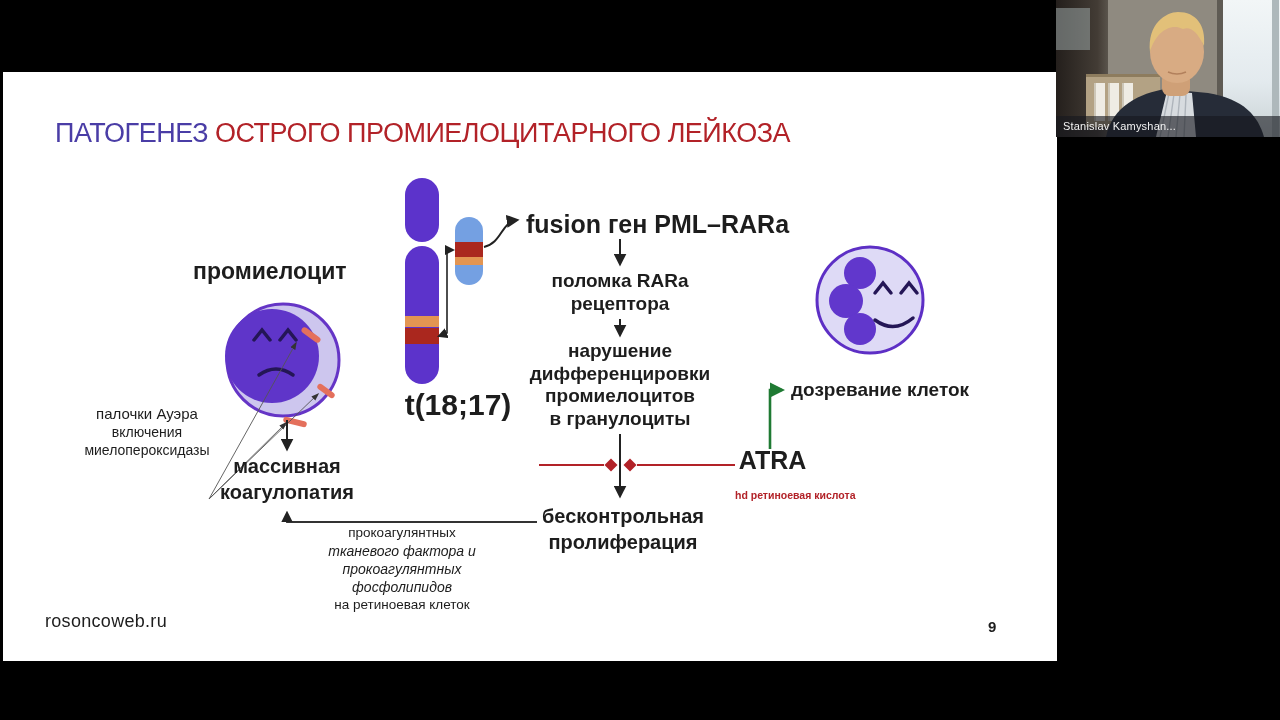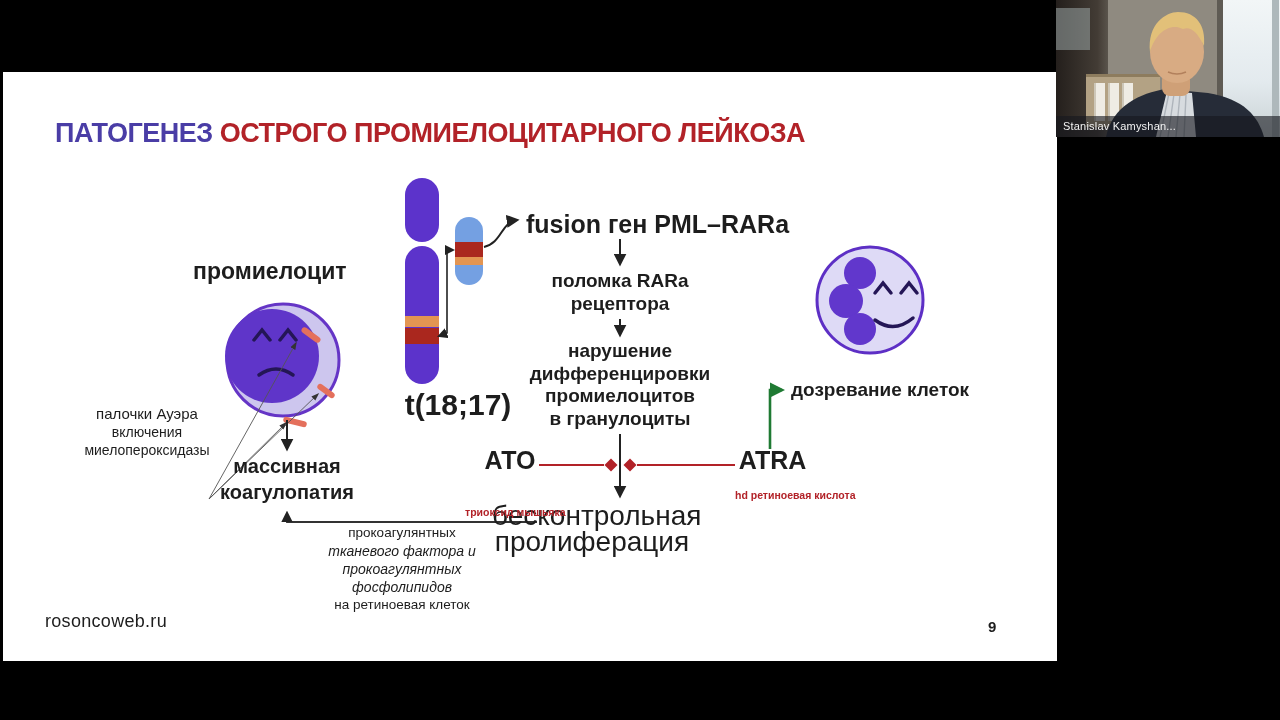--- a/index.html
+++ b/index.html
@@ -7,27 +7,27 @@
     width:1280px;height:720px;position:relative;background:#000;overflow:hidden;
     font-family:"Liberation Sans", sans-serif;
   }
   
   .slide{
     position:absolute;left:3px;top:72px;width:1054px;height:589px;
     background:#ffffff;overflow:hidden;
   }
   .slide .txt{position:absolute;color:#1d1d1d;white-space:nowrap;}
   .slide .ctr{text-align:center;white-space:normal;}
-  .title{left:52px;top:46px;font-size:27px;font-weight:bold;letter-spacing:-0.5px;}
+  .title{left:52px;top:46px;font-size:27px;font-weight:normal;letter-spacing:-0.5px;}
   .title .t-lead{color:#4a3da6;}
   .title .t-rest{color:#b22228;}
   .fusion{left:523px;top:138px;font-size:25px;font-weight:bold;}
   .rara-break{left:527px;top:197px;width:180px;font-size:19px;font-weight:bold;line-height:23px;}
   .diff-block{left:512px;top:268px;width:210px;font-size:19px;font-weight:bold;line-height:22.5px;}
-  .prolif{left:489px;top:431px;width:200px;font-size:28px;font-weight:normal;line-height:26px;}
+  .prolif{left:520px;top:431px;width:200px;font-size:20px;font-weight:bold;line-height:26px;}
   .promyelocyte-label{left:190px;top:186px;font-size:23px;font-weight:bold;}
   .t1517{left:389px;top:316px;width:132px;font-size:30px;font-weight:bold;}
   .auer{left:54px;top:333px;width:180px;font-size:14px;line-height:18px;}
   .auer .b{font-weight:normal;font-size:15px;}
   .coag{left:200px;top:381px;width:168px;font-size:20px;font-weight:bold;line-height:26px;color:#b22228;}
   .overexp{left:289px;top:452px;width:220px;font-size:13.5px;line-height:18px;}
   .overexp .bi{font-weight:normal;font-style:italic;font-size:14px;}
   .ato{left:462px;top:374px;width:90px;font-size:25px;font-weight:bold;color:#b22228;}
   .atra{left:717px;top:374px;width:105px;font-size:25px;font-weight:bold;color:#b22228;}
   .drug-sub{left:0;top:405px;font-size:10.5px;font-weight:bold;color:#b22228;position:absolute;width:100%;text-align:center;white-space:nowrap;}
@@ -179,24 +179,20 @@
     <div>коагулопатия</div>
   </div>
 
   <div class="txt ctr overexp">
     <div>прокоагулянтных</div>
     <div class="bi">тканевого фактора и</div>
     <div class="bi">прокоагулянтных фосфолипидов</div>
     <div>на ретиноевая клеток</div>
   </div>
 
-  <div class="txt ctr ato drug">
-    <div>АТО</div>
-    <div class="drug-sub" style="top:31px;position:relative;">триоксид мышьяка</div>
-  </div>
 
   <div class="txt ctr atra drug">
     <div>ATRA</div>
     <div class="drug-sub" style="top:14px;position:relative;padding-left:15px;">hd ретиноевая кислота</div>
   </div>
 
   <div class="txt matur">дозревание клеток</div>
 
   <div class="txt site">rosoncoweb.ru</div>
   <div class="txt pageno">9</div>

